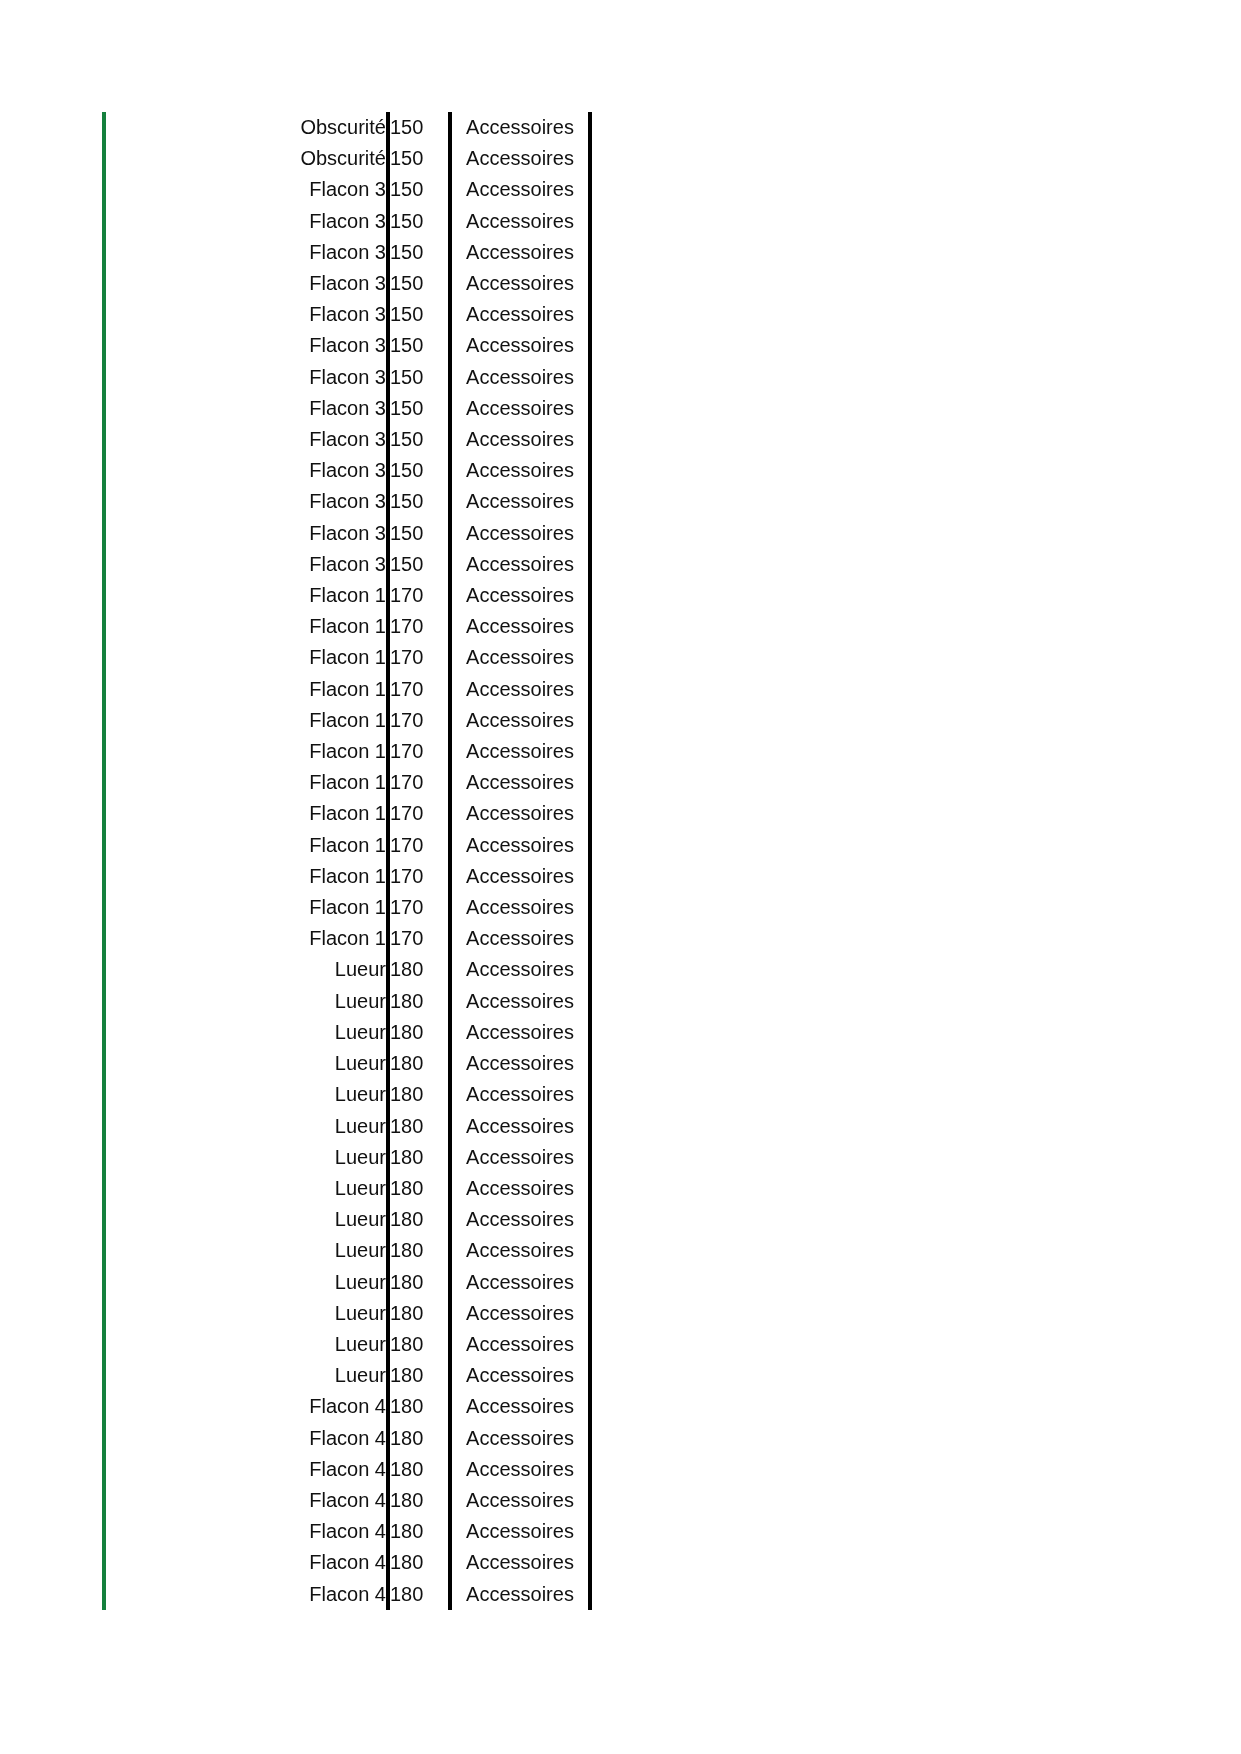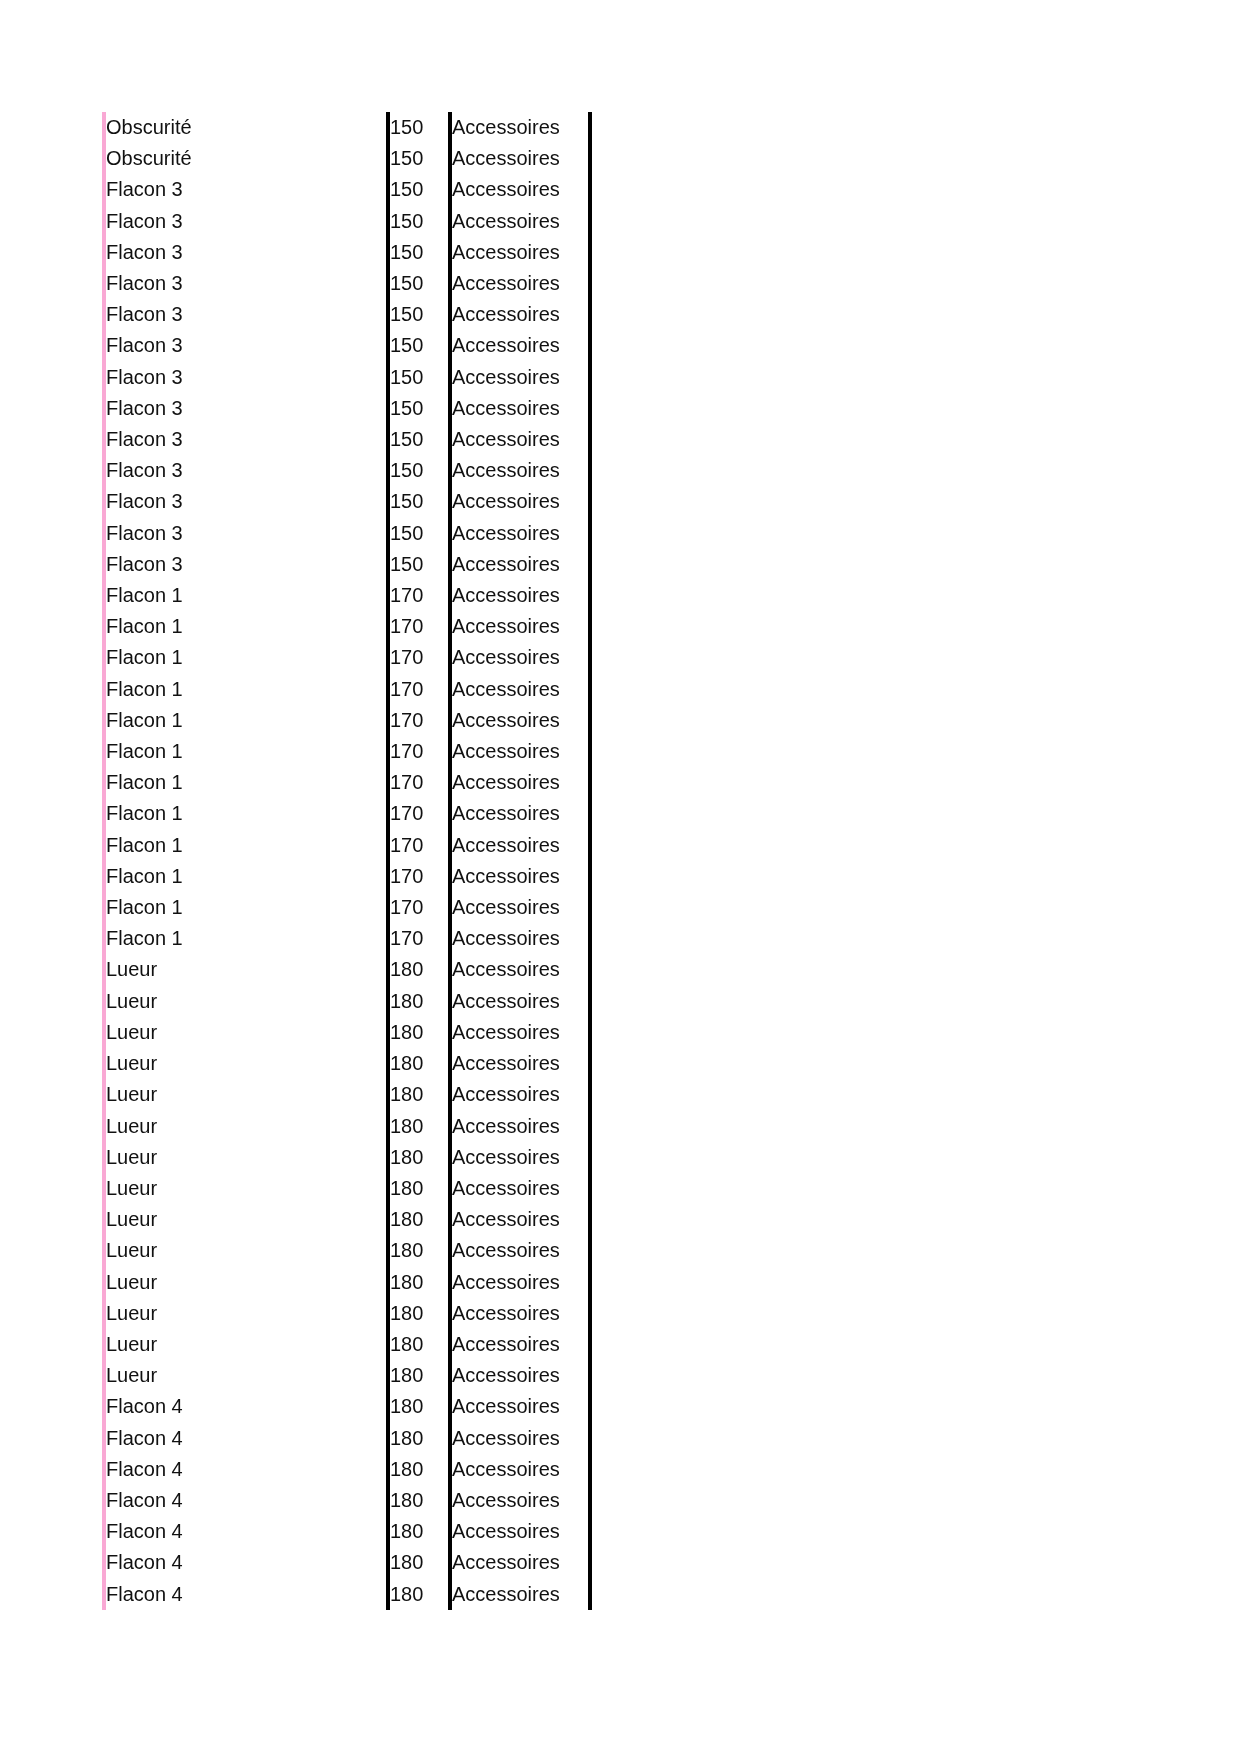--- a/index.html
+++ b/index.html
@@ -1,23 +1,23 @@
 <!DOCTYPE html>
 <html><head>
 <meta charset="utf-8">
 <style>
   html, body { margin:0; padding:0; background:#ffffff; }
   body { width:1241px; height:1754px; position:relative; overflow:hidden;
          font-family:"Liberation Sans", "DejaVu Sans", sans-serif; color:#111; }
   .sheet { position:absolute; left:102px; top:112px; }
   table { border-collapse:collapse; }
   td { height:31.2px; padding:0; font-size:20px; line-height:31.2px; white-space:nowrap; }
-  td.c-name { width:280px; text-align:left; border-left:4px solid #f9a8d4;margin-top:40px; }
+  td.c-name { width:280px; text-align:right; border-left:4px solid #15803d;margin-top:40px; }
   td.c-val  { width:58px;  border-left:4px solid #000; }
-  td.c-cat  { width:136px; border-left:4px solid #000; border-right:4px solid #000; }
+  td.c-cat  { width:136px; text-align:center; border-left:4px solid #000; border-right:4px solid #000; }
 </style>
 </head>
 <body>
 
 <div class="sheet">
   <table>
     <tbody id="tbody">
         <tr>
           <td class="c-name">Obscurité</td>
           <td class="c-val">150</td>

